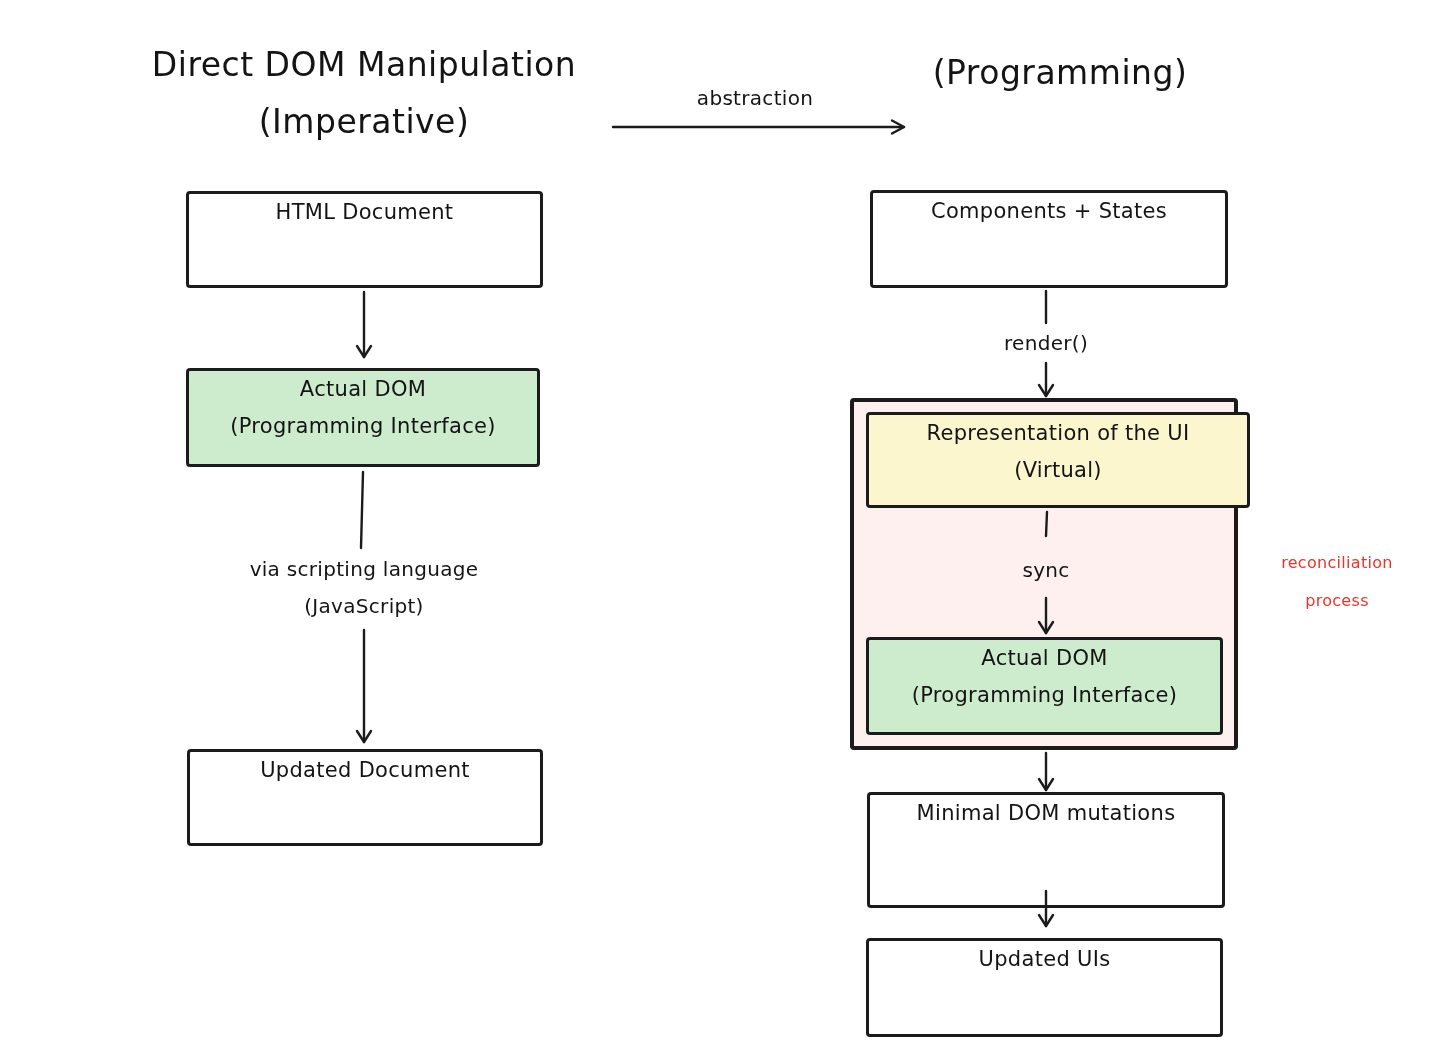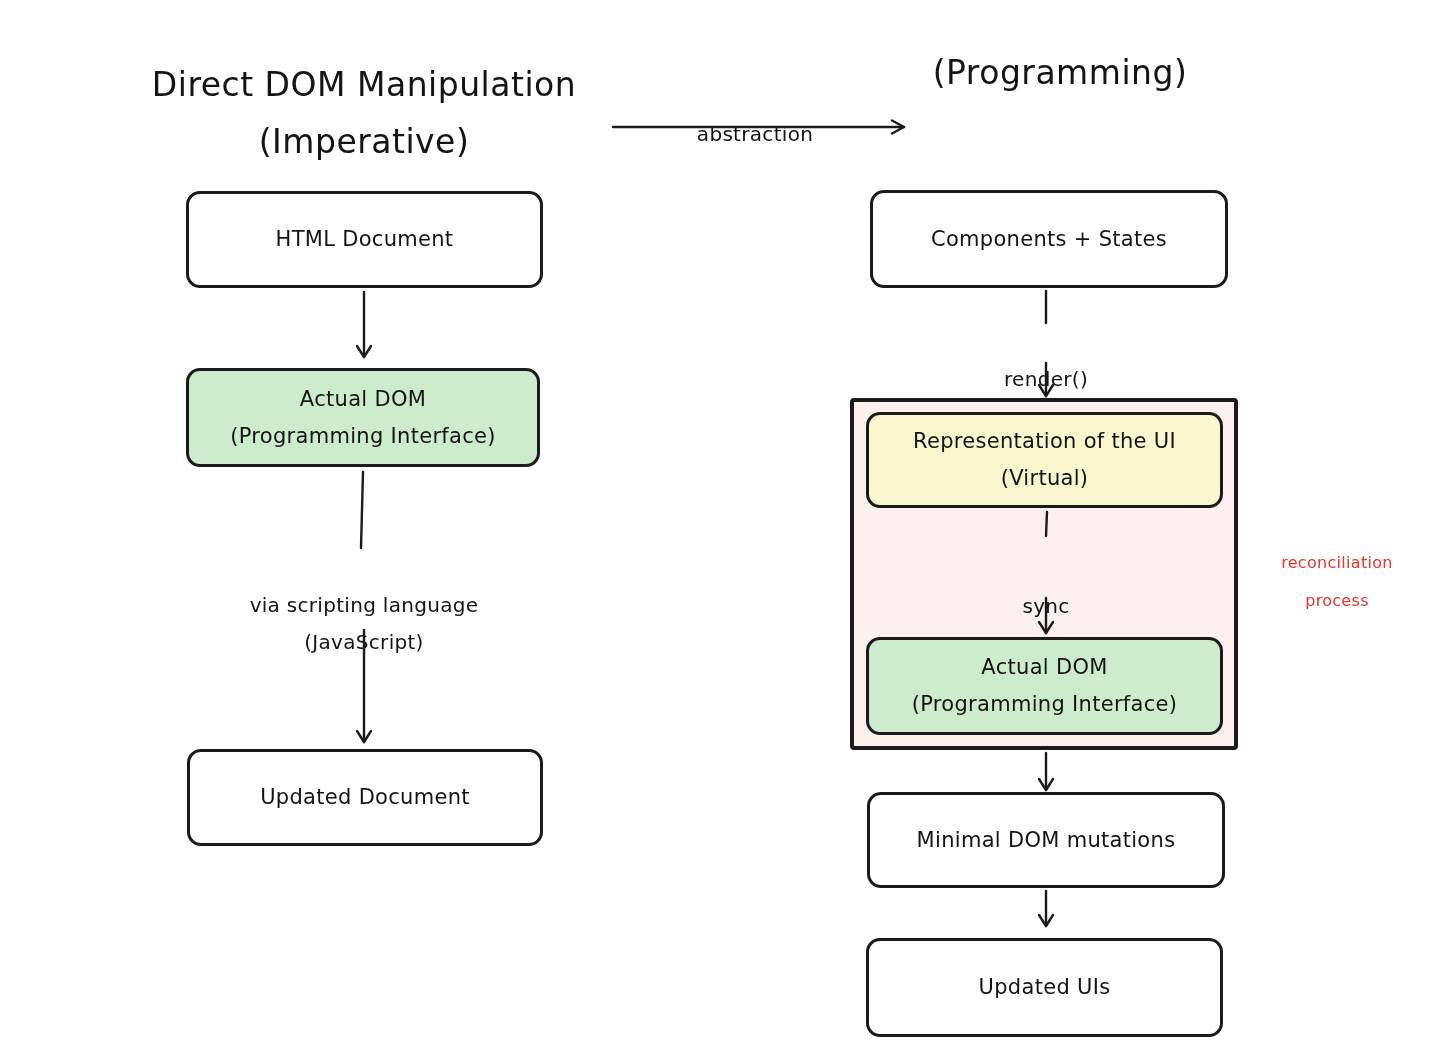--- a/index.html
+++ b/index.html
@@ -19,61 +19,60 @@
   .title {
     font-size: 33px;
     line-height: 57px;
     text-align: center;
     letter-spacing: 0.5px;
     color: #141414;
   }
   .node {
     position: absolute;
     border: 3px solid #1b1b1b;
-    border-radius: 14px;
+    border-radius: 4px;
     background: #ffffff;
     display: flex;
     flex-direction: column;
     align-items: center;
-    justify-content: center;
+    justify-content: flex-start;
     text-align: center;
     font-size: 21px;
     line-height: 37px;
     letter-spacing: 0.3px;
     color: #141414;
   }
   .container-box {
     position: absolute;
     border: 4px solid #1b1b1b;
     border-radius: 4px;
   }
   .edge-label {
     position: absolute;
     text-align: center;
     font-size: 20px;
     line-height: 37px;
     letter-spacing: 0.3px;
     color: #141414;
-    margin-top: 36px;
   }
   .annotation {
     position: absolute;
     text-align: center;
     font-size: 16px;
     line-height: 38px;
     letter-spacing: 0.3px;
   }
   svg { display: block; }
 </style>
 </head>
 <body>
 
 <div class="canvas">
 
-  <div class="abs title" style="left:114px; top:56px; width:500px;">
+  <div class="abs title" style="left:114px; top:36px; width:500px;">
     <div>Direct DOM Manipulation</div>
     <div>(Imperative)</div>
   </div>
 
   <div class="abs title" style="left:810px; top:44px; width:500px;">
     <div>(Programming)</div>
   </div>
 
   <div class="edge-label" style="left:605px; top:80px; width:300px;">abstraction</div>
   <svg class="abs" style="left:611px; top:118px;" width="298" height="18">
@@ -139,21 +138,21 @@
   <svg class="abs" style="left:1034px; top:361px;" width="24" height="38">
     <g stroke="#1b1b1b" stroke-width="2.4" fill="none" stroke-linecap="round">
       <line x1="12" y1="2" x2="12" y2="34"></line>
       <line x1="5" y1="24" x2="12" y2="35"></line>
       <line x1="19" y1="24" x2="12" y2="35"></line>
     </g>
   </svg>
 
   <div class="container-box" style="left: 850px; top: 398px; width: 388px; height: 352px; background: rgb(253, 240, 239);"></div>
 
-  <div class="node" style="left: 866px; top: 412px; width: 357px; height: 96px; background: rgb(251, 246, 206);">
+  <div class="node" style="left: 866px; top: 412px; width: 384px; height: 96px; background: rgb(251, 246, 206);">
     <div>Representation of the UI</div>
     <div>(Virtual)</div>
   </div>
 
   <svg class="abs" style="left:1034px; top:510px;" width="24" height="28">
     <g stroke="#1b1b1b" stroke-width="2.4" fill="none" stroke-linecap="round">
       <line x1="13" y1="2" x2="12" y2="26"></line>
     </g>
   </svg>
 
@@ -178,21 +177,21 @@
   </div>
 
   <svg class="abs" style="left:1034px; top:751px;" width="24" height="42">
     <g stroke="#1b1b1b" stroke-width="2.4" fill="none" stroke-linecap="round">
       <line x1="12" y1="2" x2="12" y2="38"></line>
       <line x1="5" y1="28" x2="12" y2="39"></line>
       <line x1="19" y1="28" x2="12" y2="39"></line>
     </g>
   </svg>
 
-  <div class="node" style="left:867px; top:792px; width:358px; height:96px;">
+  <div class="node" style="left:867px; top:792px; width:358px; height:116px;">
     <div>Minimal DOM mutations</div>
   </div>
 
   <svg class="abs" style="left:1034px; top:889px;" width="24" height="40">
     <g stroke="#1b1b1b" stroke-width="2.4" fill="none" stroke-linecap="round">
       <line x1="12" y1="2" x2="12" y2="36"></line>
       <line x1="5" y1="26" x2="12" y2="37"></line>
       <line x1="19" y1="26" x2="12" y2="37"></line>
     </g>
   </svg>

